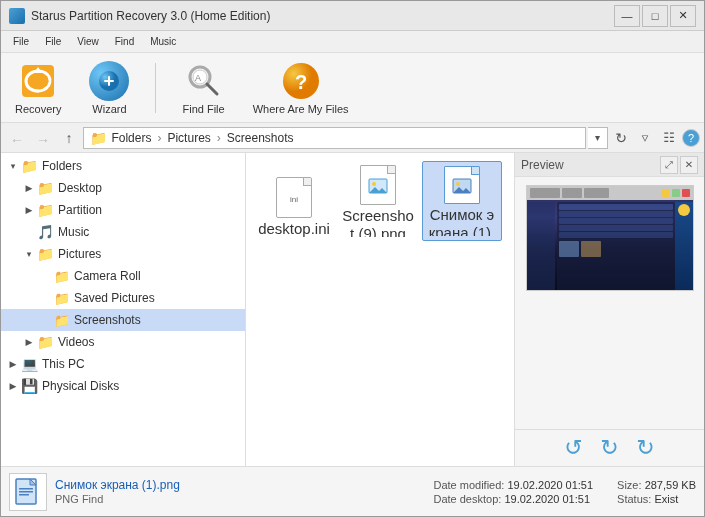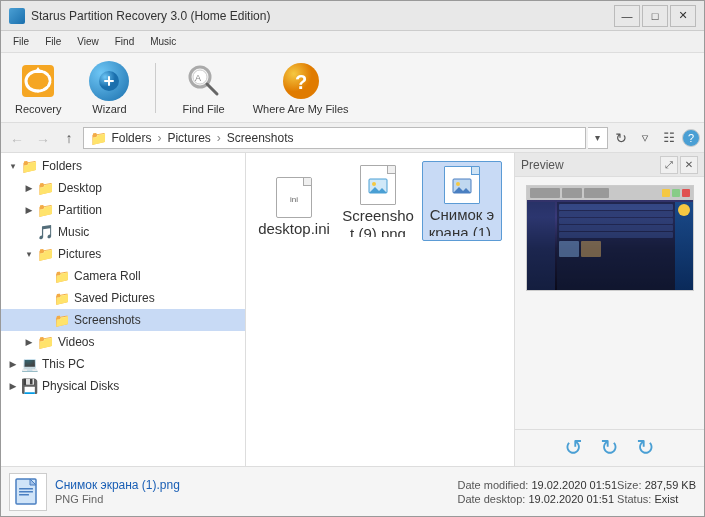--- a/index.html
+++ b/index.html
@@ -69,21 +69,21 @@
     .preview-image { width: 168px; height: 106px; background: #fff; border: 1px solid #ccc; overflow: hidden; position: relative; }
     .preview-nav { display: flex; align-items: center; justify-content: center; gap: 12px; padding: 6px; border-top: 1px solid #ddd; }
     .preview-nav-btn { width: 24px; height: 24px; display: flex; align-items: center; justify-content: center; cursor: pointer; font-size: 18px; color: #4a9fd4; }
     
     
     .statusbar { height: 50px; background: #f5f5f5; border-top: 1px solid #ddd; display: flex; align-items: center; padding: 0 8px; gap: 8px; }
     .status-icon { width: 38px; height: 38px; border: 1px solid #ccc; background: white; display: flex; align-items: center; justify-content: center; font-size: 22px; color: #4a7fc1; }
     .status-info { display: flex; flex-direction: column; gap: 1px; }
     .status-filename { font-size: 12px; color: #1a5fb5; font-weight: 500; }
     .status-type { font-size: 11px; color: #666; }
-    .status-details { display: flex; margin-left: auto; }
+    .status-details { display: flex; gap: 24px; margin-left: auto; }
     .status-detail-col { display: flex; flex-direction: column; gap: 2px; }
     .status-detail-item { font-size: 11px; color: #333; }
     .status-detail-label { color: #555; }
     
     
     ::-webkit-scrollbar { width: 8px; height: 8px; }
     ::-webkit-scrollbar-track { background: #f0f0f0; }
     ::-webkit-scrollbar-thumb { background: #bbb; border-radius: 2px; }
     
     

